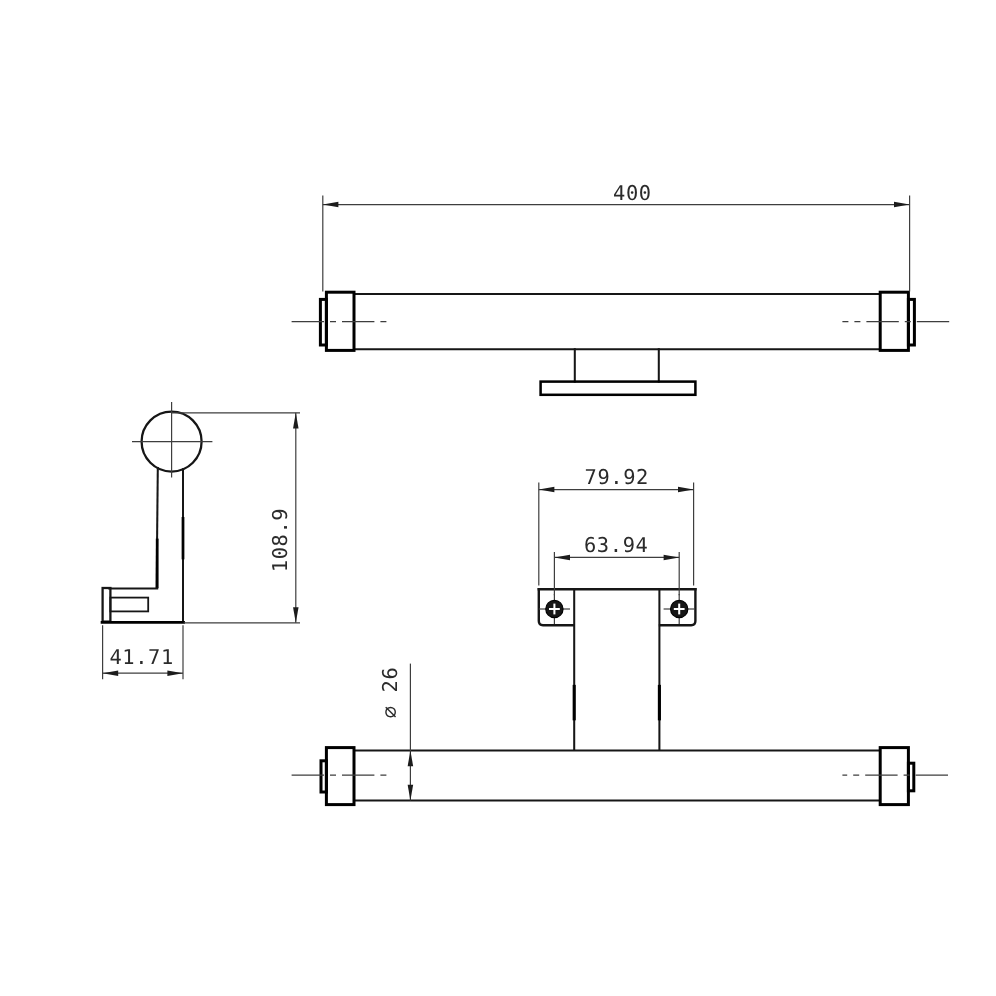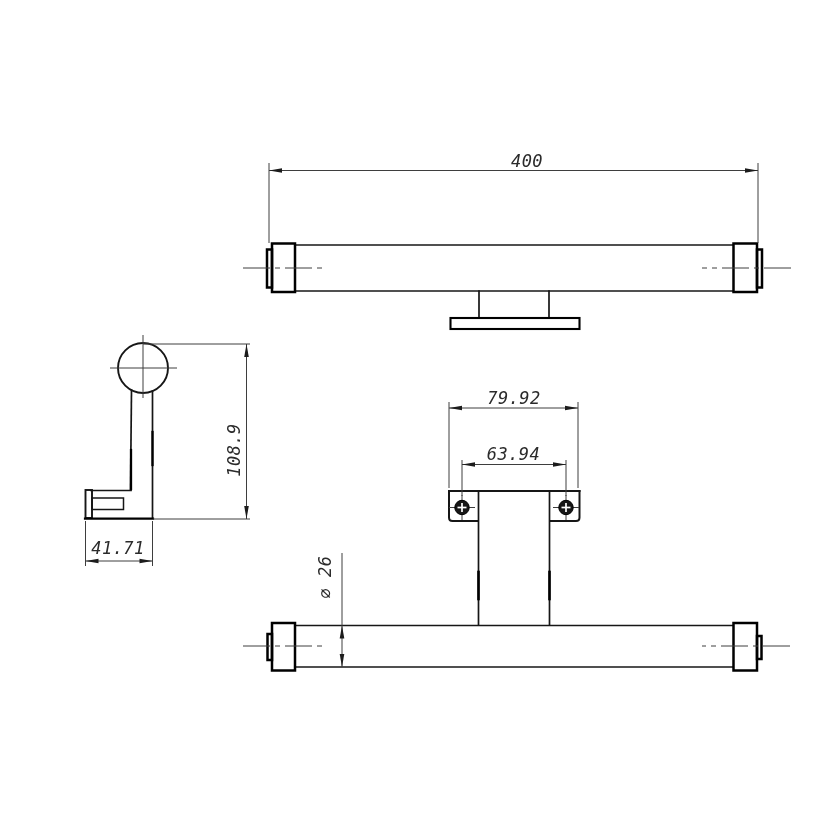--- a/index.html
+++ b/index.html
@@ -6,21 +6,20 @@
     margin: 0;
     padding: 0;
     background: #ffffff;
   }
   .canvas {
     position: relative;
     width: 830px;
     height: 726px;
     background: #ffffff;
     overflow: hidden;
-    font-style: italic;
   }
   svg {
     display: block;
   }
   
   .obj  { stroke: #161616; stroke-width: 1.7; fill: none; stroke-linecap: square; }
   .bold { stroke: #000000; stroke-width: 2.5; fill: none; stroke-linecap: square; }
   .thin { stroke: #3e3e3e; stroke-width: 1;   fill: none; stroke-linecap: butt; }
   .cl   { stroke: #3e3e3e; stroke-width: 1;   fill: none; stroke-dasharray: 27 5 5 5; }
   .arrow { fill: #1c1c1c; stroke: none; }

